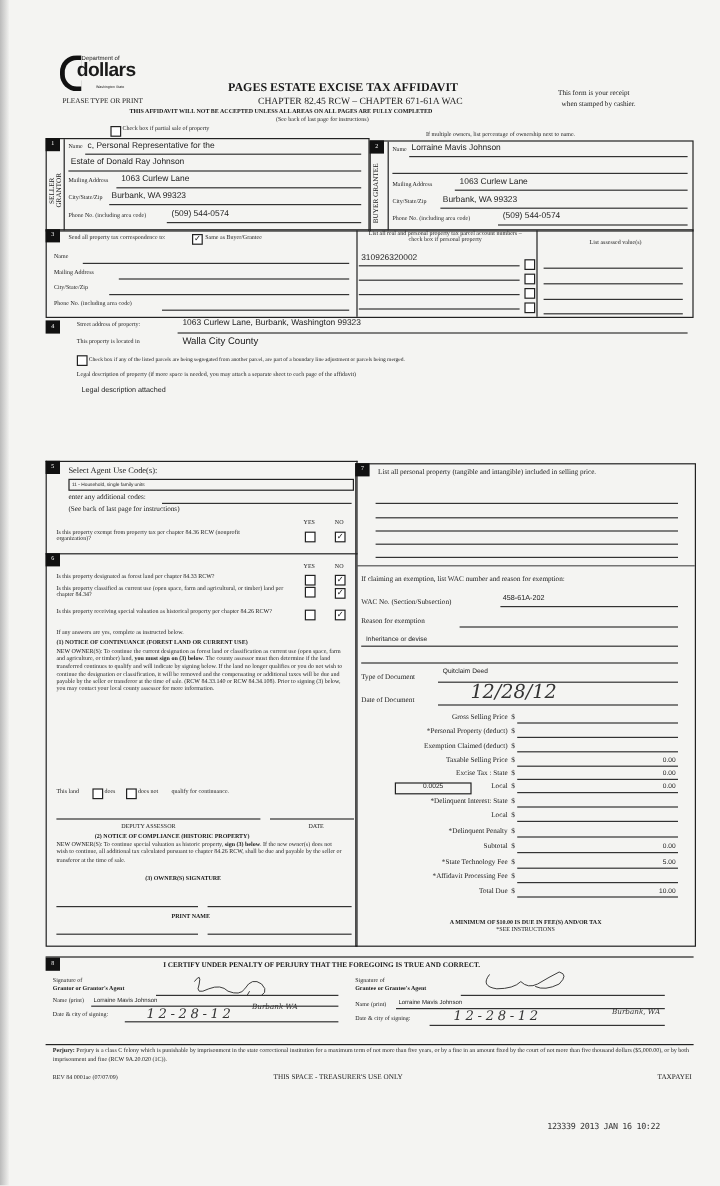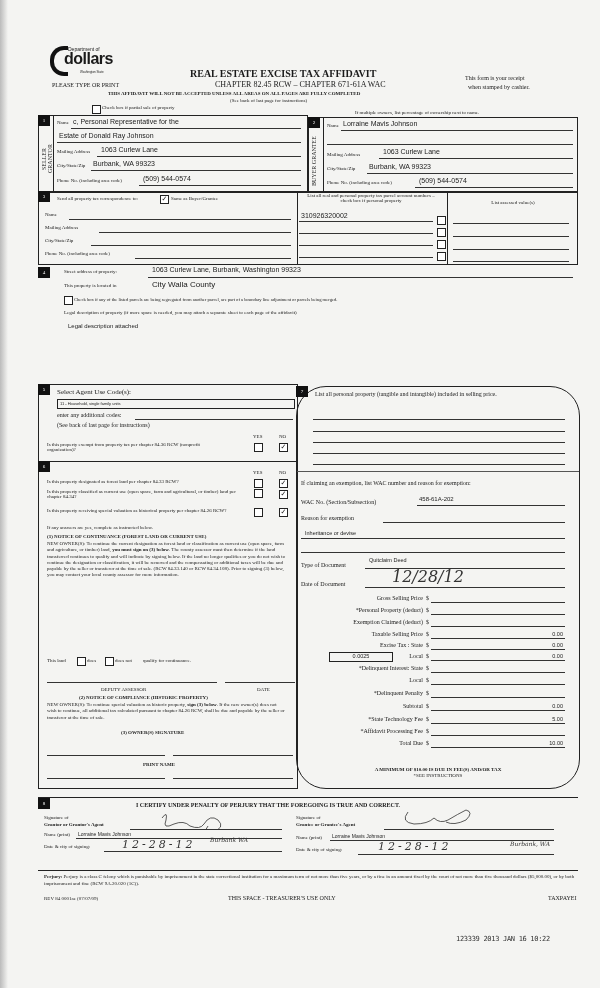--- a/index.html
+++ b/index.html
@@ -25,21 +25,21 @@
 
 <div class="abs" style="left:0;top:0;width:8px;height:988px;background:linear-gradient(to right,#bbb,#f4f4f2);"></div>
 
 <div class="abs" style="left:50px;top:44px;width:70px;height:36px;">
   <div class="abs" style="left:0;top:2px;width:14px;height:22px;border:4px solid #111;border-right:none;border-radius:14px 0 0 14px;"></div>
   <div class="abs t5" style="left:18px;top:2px;font-family:'Liberation Sans',sans-serif;">Department of</div>
   <div class="abs b" style="left:14px;top:6px;font-size:16px;font-family:'Liberation Sans',sans-serif;letter-spacing:-0.5px;">dollars</div>
   <div class="abs" style="left:30px;top:26px;font-size:3px;font-family:'Liberation Sans',sans-serif;">Washington State</div>
 </div>
 <div class="abs t6" style="left:52px;top:82px;">PLEASE TYPE OR PRINT</div>
-<div class="abs b" style="left:190px;top:68px;font-size:10px;">REAL ESTATE EXCISE TAX AFFIDAVIT</div>
+<div class="abs b" style="left:190px;top:68px;font-size:10px;">PAGES ESTATE EXCISE TAX AFFIDAVIT</div>
 <div class="abs t8" style="left:215px;top:80px;">CHAPTER 82.45 RCW – CHAPTER 671-61A WAC</div>
 <div class="abs t5 b" style="left:108px;top:91px;">THIS AFFIDAVIT WILL NOT BE ACCEPTED UNLESS ALL AREAS ON ALL PAGES ARE FULLY COMPLETED</div>
 <div class="abs t5" style="left:230px;top:98px;">(See back of last page for instructions)</div>
 <div class="abs t6" style="left:465px;top:75px;">This form is your receipt</div>
 <div class="abs t6" style="left:468px;top:84px;">when stamped by cashier.</div>
 <div class="cb" style="left:92px;top:105px;"></div>
 <div class="abs t5" style="left:102px;top:105px;">Check box if partial sale of property</div>
 <div class="abs t5" style="left:355px;top:110px;">If multiple owners, list percentage of ownership next to name.</div>
 
 <div class="box" style="left:38px;top:115px;width:268px;height:76px;">
@@ -114,21 +114,21 @@
     <div class="line" style="left:414px;top:69px;width:116px;"></div>
   </div>
 </div>
 
 <div class="abs" style="left:38px;top:265px;width:540px;height:80px;">
   <div class="num" style="left:0;top:2px;">4</div>
   <div class="abs t5" style="left:26px;top:4px;">Street address of property:</div>
   <div class="abs hand" style="left:114px;top:1px;">1063 Curlew Lane, Burbank, Washington   99323</div>
   <div class="line" style="left:110px;top:12px;width:425px;"></div>
   <div class="abs t5" style="left:26px;top:18px;">This property is located in</div>
-  <div class="abs" style="left:114px;top:15px;font-family:'Liberation Sans',sans-serif;font-size:8px;">City Walla County</div>
+  <div class="abs" style="left:114px;top:15px;font-family:'Liberation Sans',sans-serif;font-size:8px;">Walla City County</div>
   <div class="cb" style="left:26px;top:31px;"></div>
   <div class="abs" style="left:36px;top:32px;font-size:4.6px;">Check box if any of the listed parcels are being segregated from another parcel, are part of a boundary line adjustment or parcels being merged.</div>
   <div class="abs" style="left:26px;top:45px;font-size:5px;">Legal description of property (if more space is needed, you may attach a separate sheet to each page of the affidavit)</div>
   <div class="abs hand" style="left:30px;top:58px;font-size:6px;">Legal description attached</div>
 </div>
 
 <div class="box" style="left:38px;top:384px;width:258px;height:77px;border-bottom:none;">
   <div class="num" style="left:-1px;top:-1px;">5</div>
   <div class="abs t7" style="left:18px;top:3px;">Select Agent Use Code(s):</div>
   <div class="abs" style="left:18px;top:14px;width:236px;height:8px;border:1px solid #222;">
@@ -179,21 +179,21 @@
     <b>sign (3) below</b><span>. If the new owner(s) does not wish to continue, all additional tax calculated pursuant to chapter 84.26 RCW, shall be due and payable by the seller or transferor at the time of sale.</span>
   </div>
   <div class="abs t5 b" style="left:82px;top:268px;">(3)  OWNER(S) SIGNATURE</div>
   <div class="line" style="left:8px;top:293px;width:118px;"></div>
   <div class="line" style="left:134px;top:293px;width:120px;"></div>
   <div class="abs t5 b" style="left:104px;top:300px;">PRINT NAME</div>
   <div class="line" style="left:8px;top:316px;width:118px;"></div>
   <div class="line" style="left:134px;top:316px;width:120px;"></div>
 </div>
 
-<div class="box" style="left:296px;top:386px;width:282px;height:401px;border-left:1px solid #222;border-radius:30px;">
+<div class="box" style="left:296px;top:386px;width:282px;height:401px;border-left:1px solid #222;">
   <div class="num" style="left:-1px;top:-1px;">7</div>
   <div class="abs t6" style="left:18px;top:4px;width:240px;">List all  personal property (tangible and intangible) included in selling price.</div>
   <div class="line" style="left:16px;top:32px;width:252px;"></div>
   <div class="line" style="left:16px;top:44px;width:252px;"></div>
   <div class="line" style="left:16px;top:55px;width:252px;"></div>
   <div class="line" style="left:16px;top:66px;width:252px;"></div>
   <div class="line" style="left:16px;top:77px;width:252px;"></div>
   <div class="abs" style="left:0;top:84px;width:282px;height:1px;background:#555;"></div>
   <div class="abs t6" style="left:4px;top:93px;">If claiming an exemption, list WAC number and reason for exemption:</div>
   <div class="abs t6" style="left:4px;top:112px;">WAC No. (Section/Subsection)</div>

